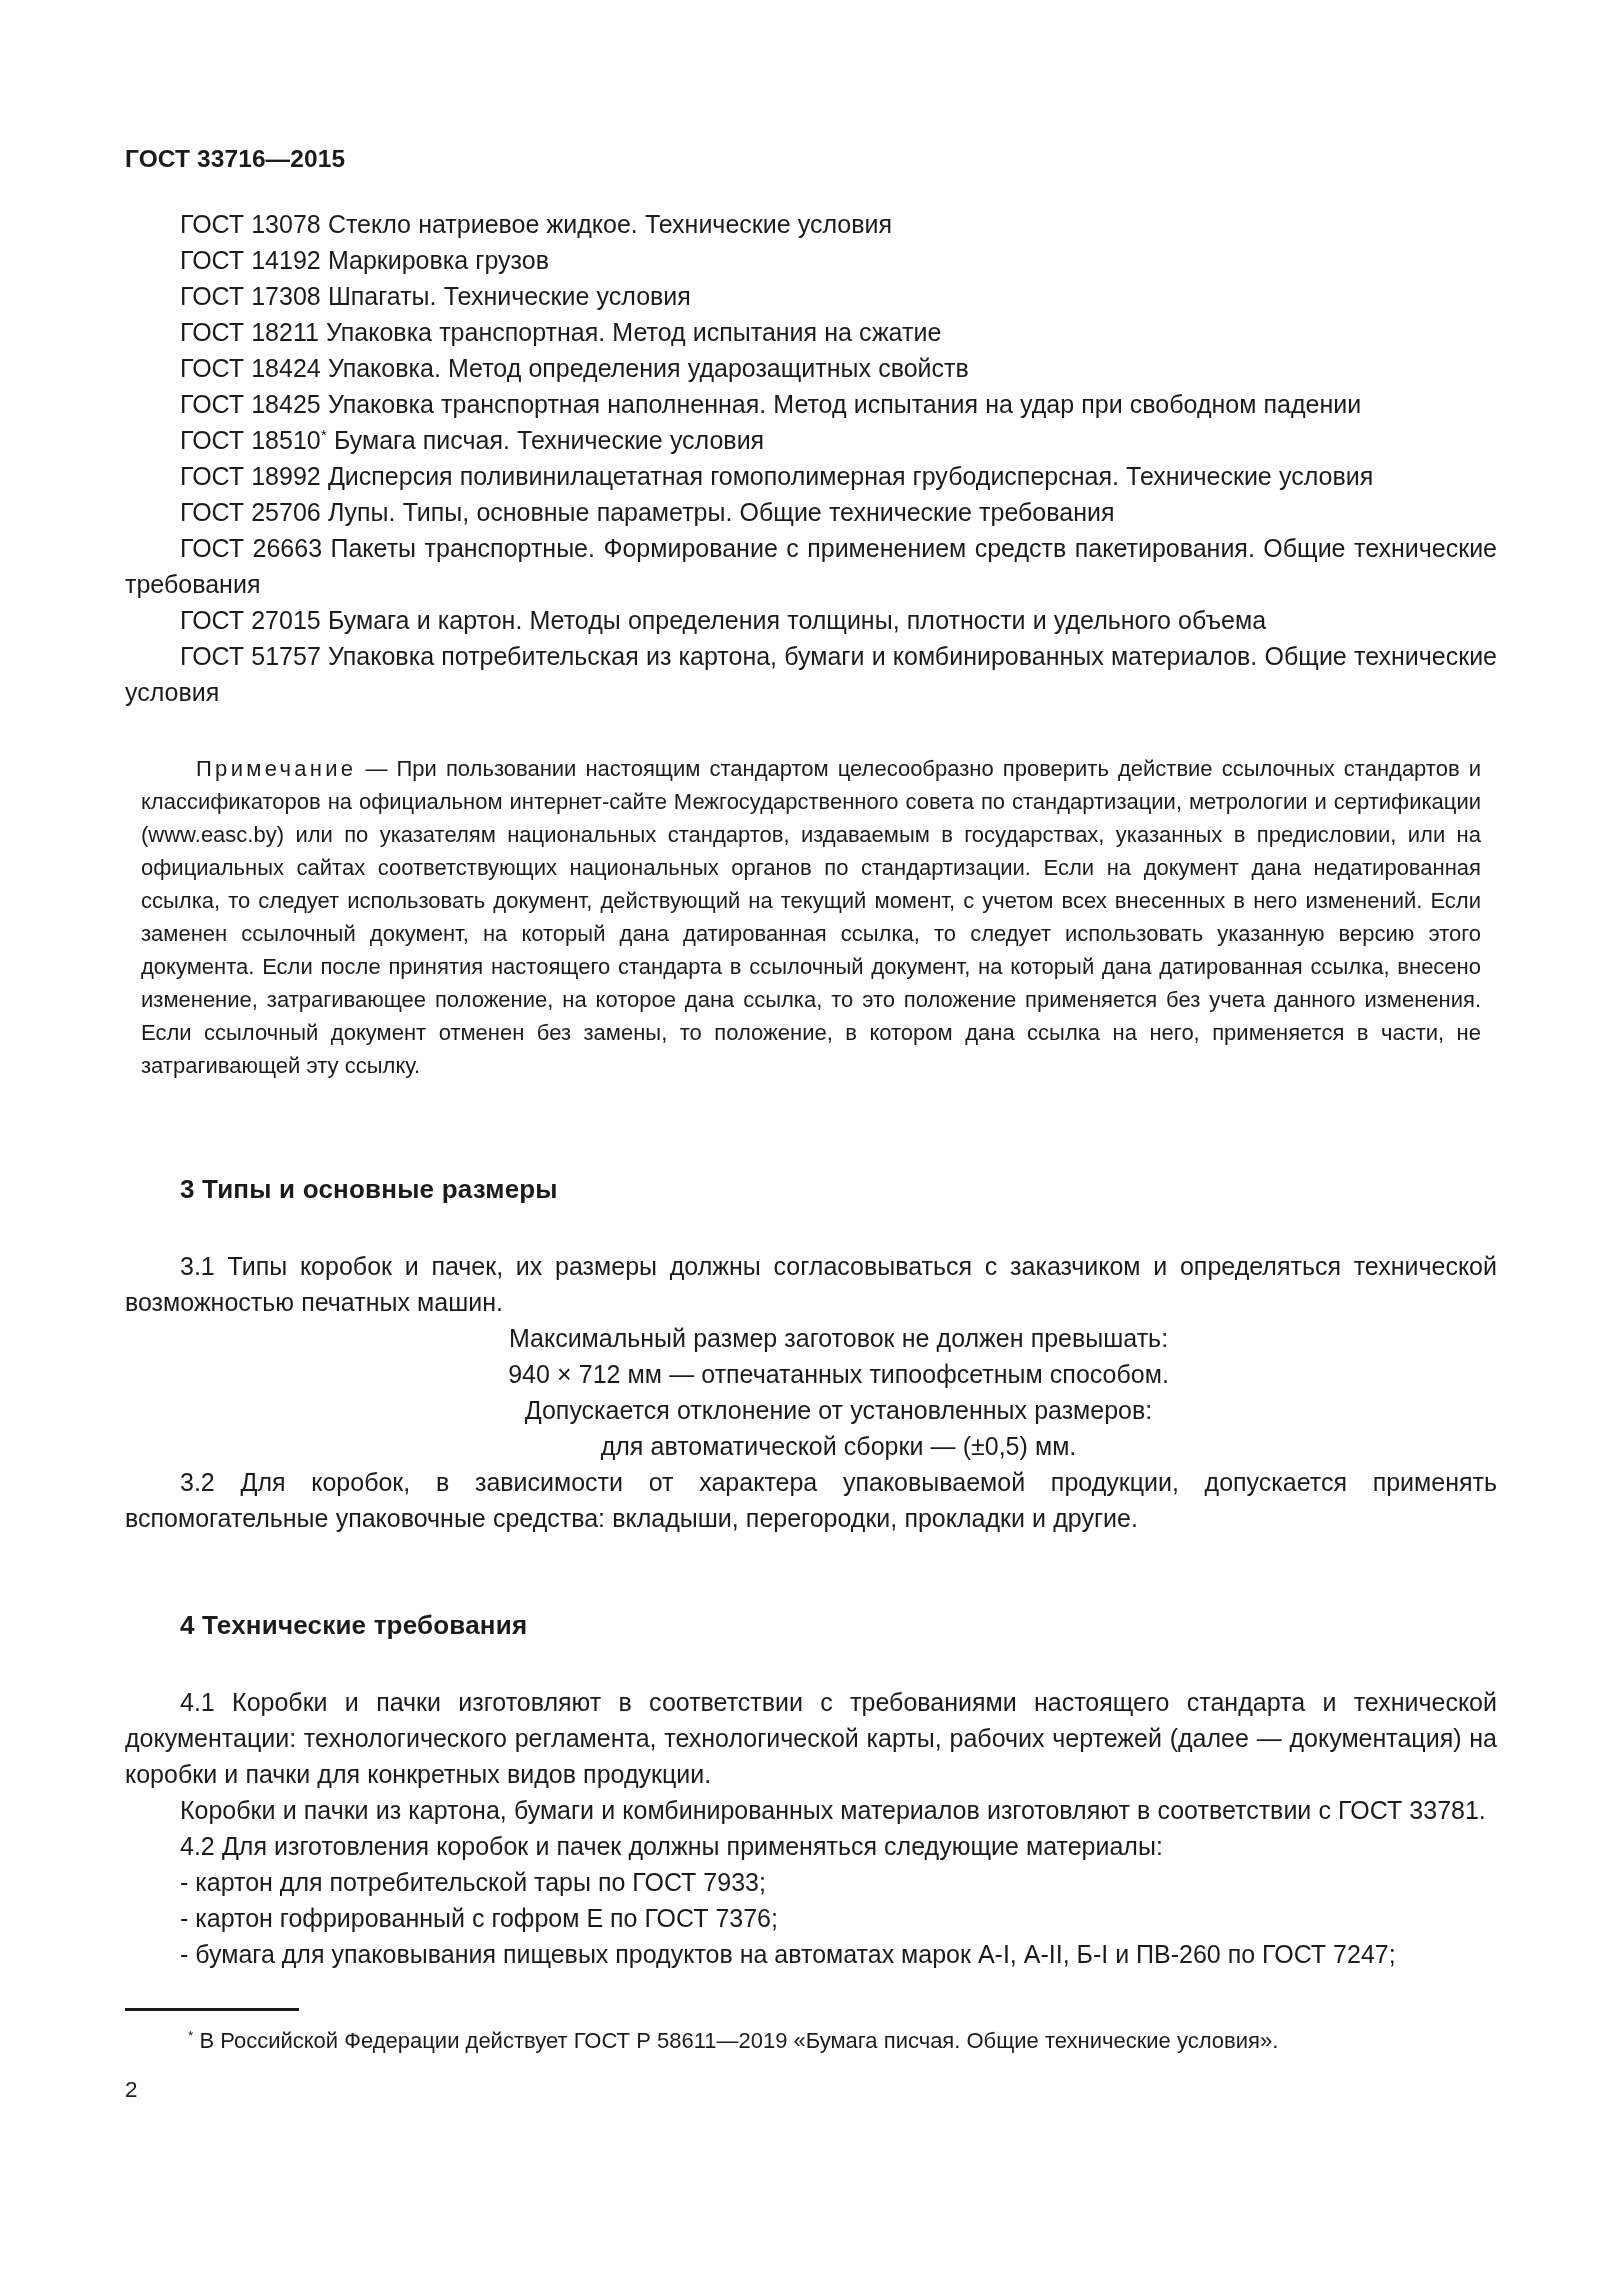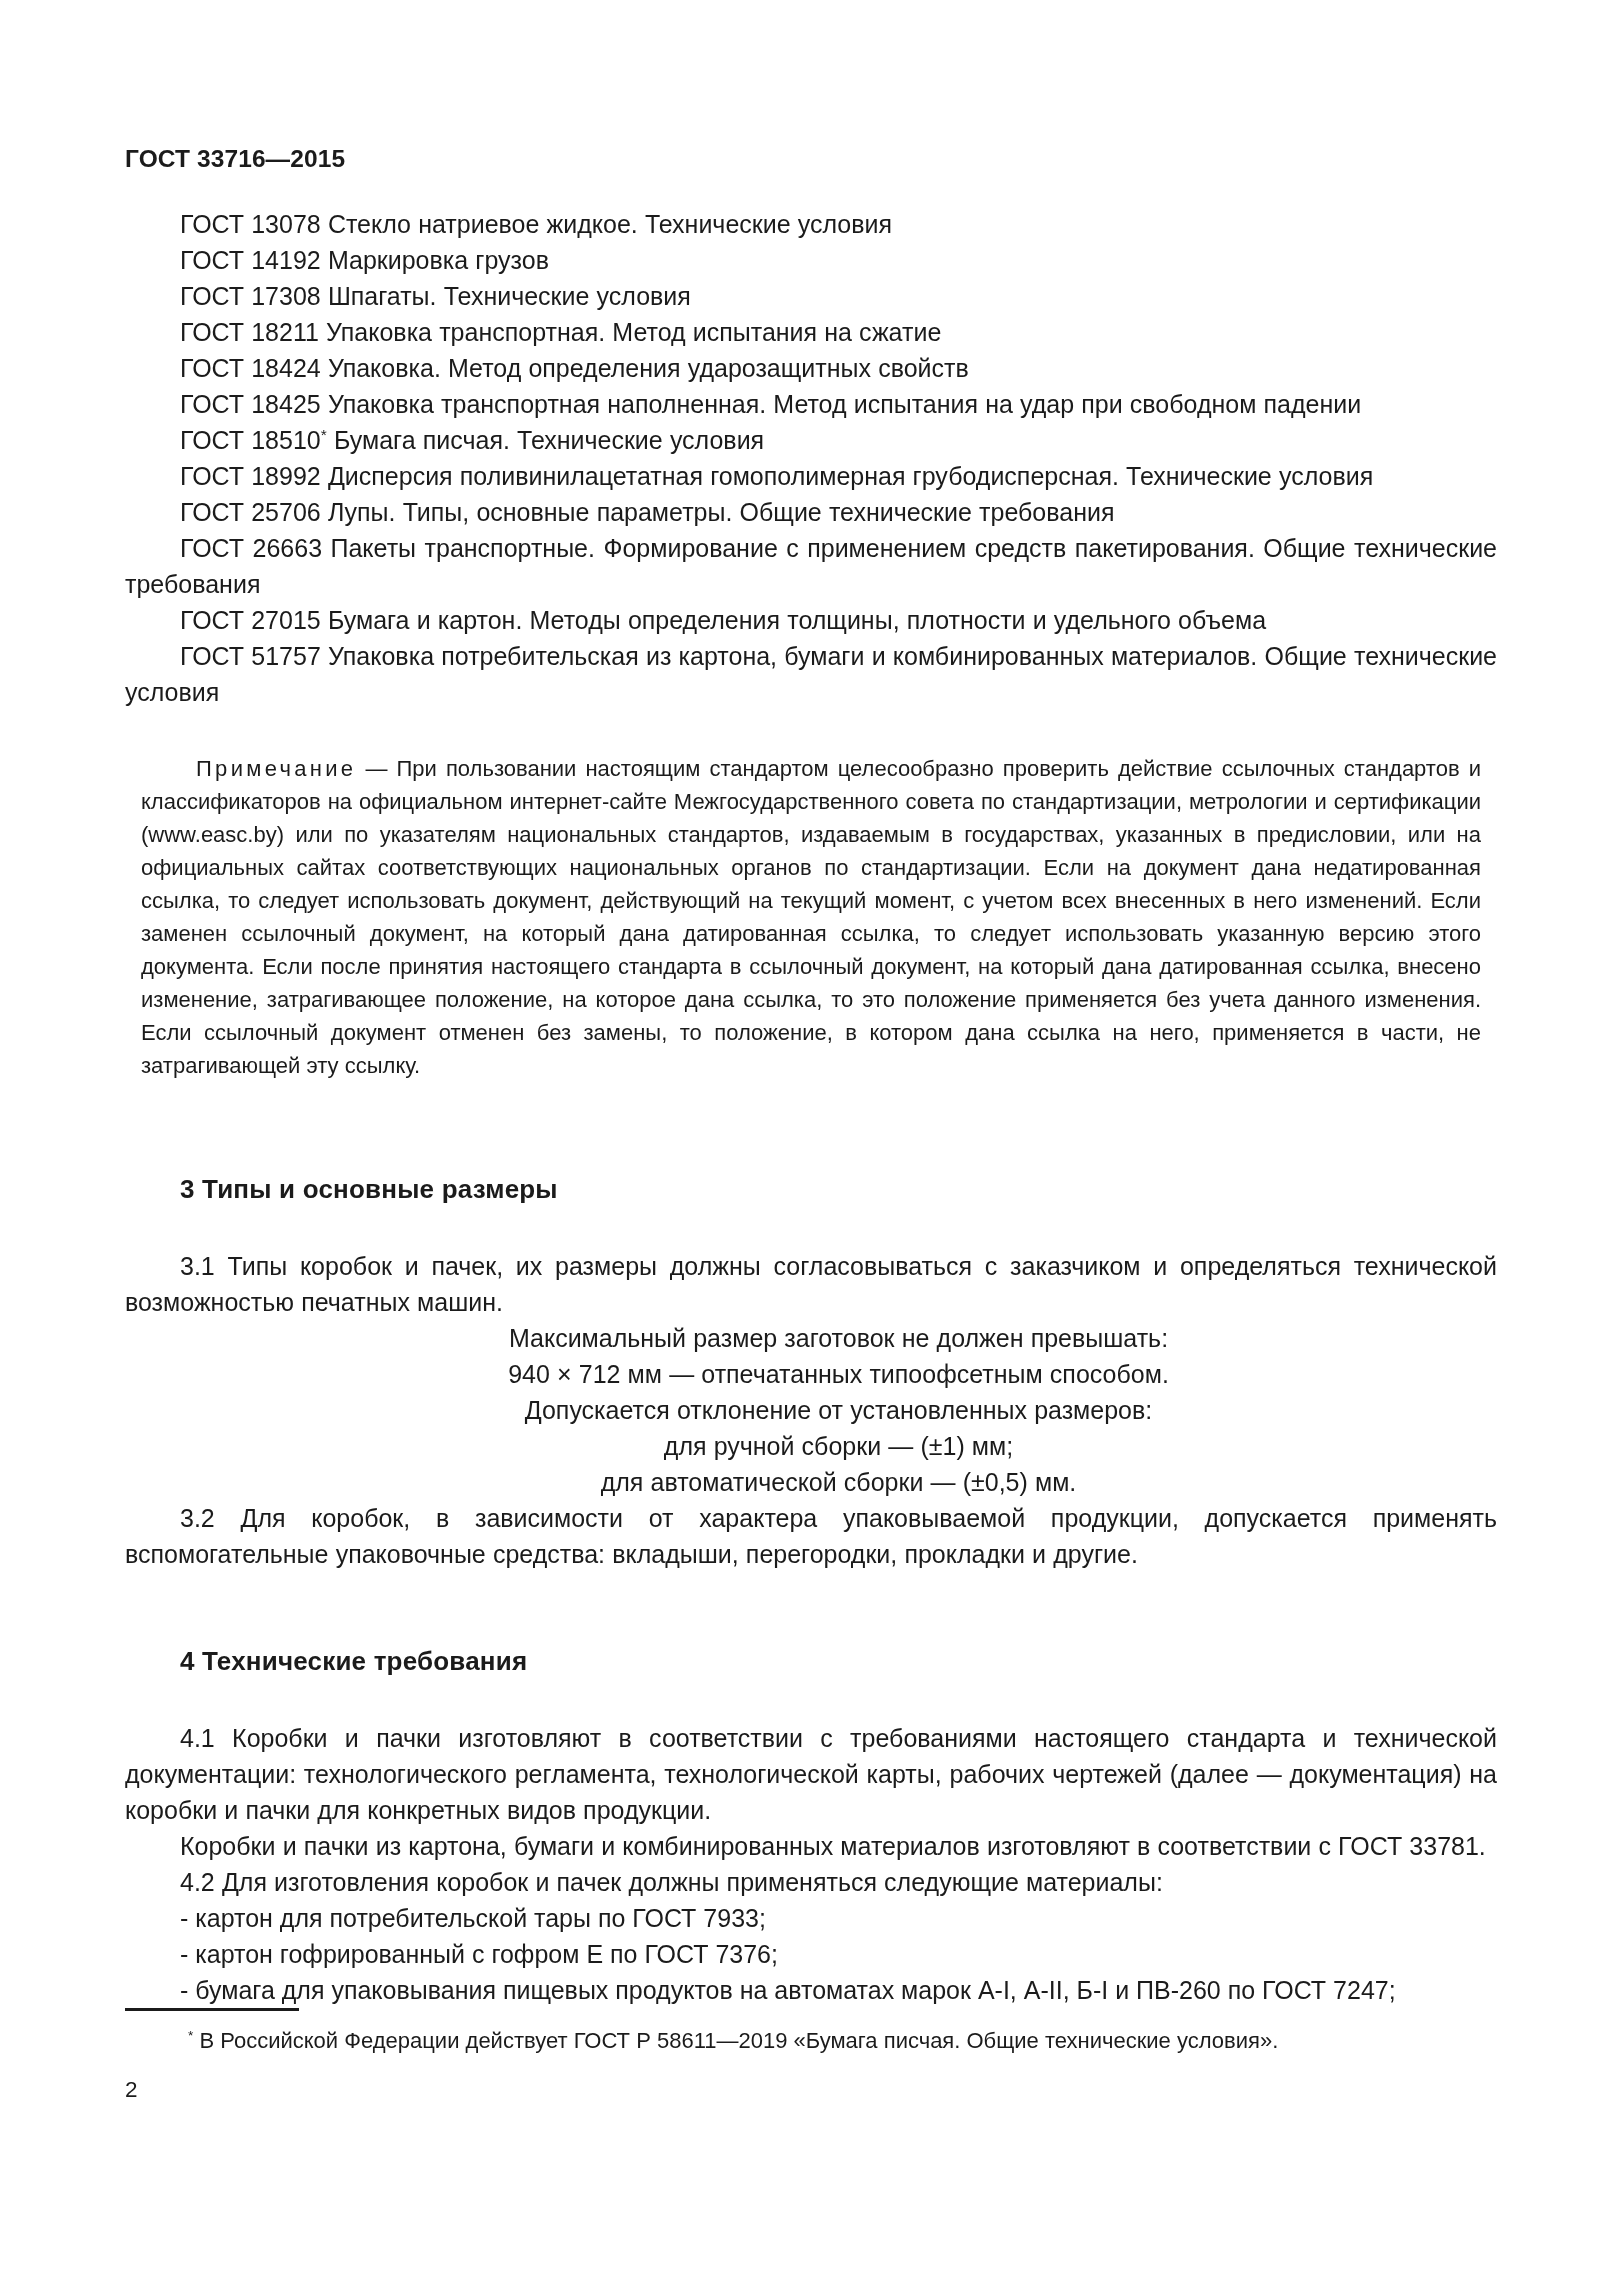--- a/index.html
+++ b/index.html
@@ -167,21 +167,20 @@
 
       <div class="sp-before-h3"></div>
       <h2 class="section">3  Типы и основные размеры</h2>
       <div class="sp-after-h3"></div>
 
       <div>
         <p class="para">3.1  Типы коробок и пачек, их размеры должны согласовываться с заказчиком и определяться технической возможностью печатных машин.</p>
         <p class="para flush">Максимальный размер заготовок не должен превышать:</p>
         <p class="para flush">940 × 712 мм — отпечатанных типоофсетным способом.</p>
         <p class="para flush">Допускается отклонение от установленных размеров:</p>
-        <p class="para flush">для ручной сборки — (±1) мм;</p>
         <p class="para flush">для автоматической сборки — (±0,5) мм.</p>
         <p class="para">3.2  Для коробок, в зависимости от характера упаковываемой продукции, допускается применять вспомогательные упаковочные средства: вкладыши, перегородки, прокладки и другие.</p>
       </div>
 
       <div class="sp-before-h4"></div>
       <h2 class="section">4  Технические требования</h2>
       <div class="sp-after-h4"></div>
 
       <div>
         <p class="para">4.1  Коробки и пачки изготовляют в соответствии с требованиями настоящего стандарта и технической документации: технологического регламента, технологической карты, рабочих чертежей (далее — документация) на коробки и пачки для конкретных видов продукции.</p>

